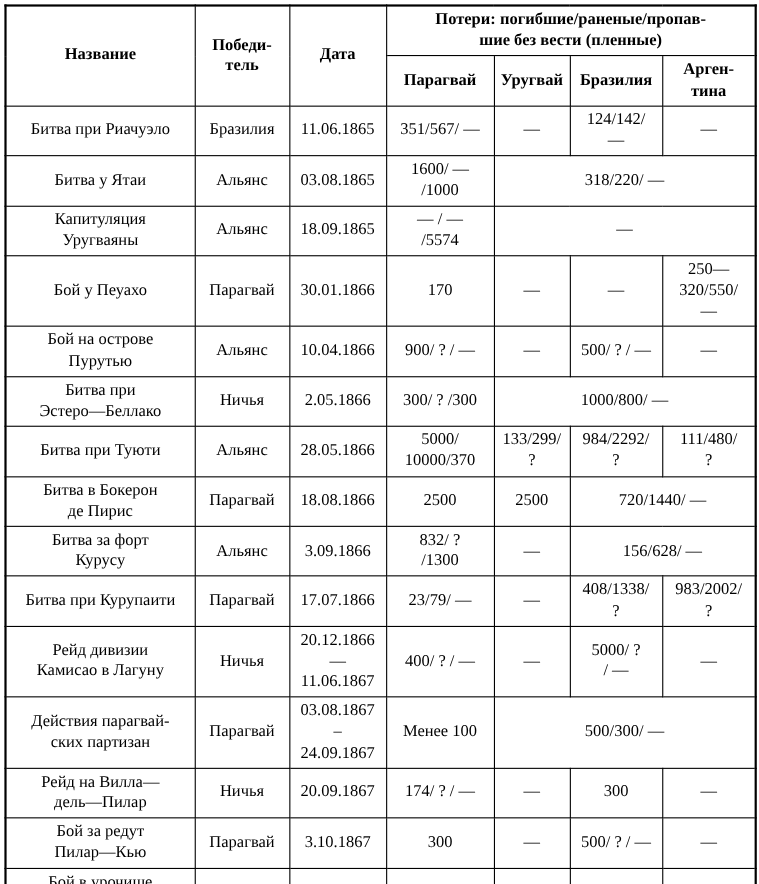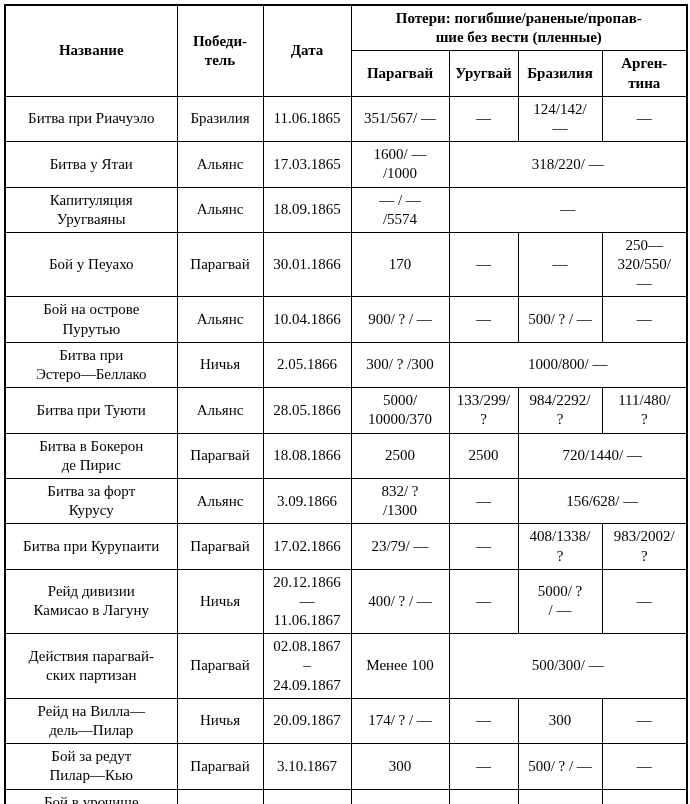--- a/index.html
+++ b/index.html
@@ -83,21 +83,21 @@
         <td>11.06.1865</td>
         <td>351/567/ —</td>
         <td>—</td>
         <td>124/142/
 —</td>
         <td>—</td>
       </tr>
       <tr>
         <td>Битва у Ятаи</td>
         <td>Альянс</td>
-        <td>17.03.1865</td>
+        <td>03.08.1865</td>
         <td>1600/ —
 /1000</td>
         <td colspan="3">318/220/ —</td>
       </tr>
       <tr>
         <td>Капитуляция
 Уругваяны</td>
         <td>Альянс</td>
         <td>18.09.1865</td>
         <td>— / —
@@ -161,21 +161,21 @@
         <td>Альянс</td>
         <td>3.09.1866</td>
         <td>832/ ?
 /1300</td>
         <td>—</td>
         <td colspan="2">156/628/ —</td>
       </tr>
       <tr>
         <td>Битва при Курупаити</td>
         <td>Парагвай</td>
-        <td>17.02.1866</td>
+        <td>17.07.1866</td>
         <td>23/79/ —</td>
         <td>—</td>
         <td>408/1338/
 ?</td>
         <td>983/2002/
 ?</td>
       </tr>
       <tr>
         <td>Рейд дивизии
 Камисао в Лагуну</td>
@@ -186,21 +186,21 @@
         <td>400/ ? / —</td>
         <td>—</td>
         <td>5000/ ?
 / —</td>
         <td>—</td>
       </tr>
       <tr>
         <td>Действия парагвай-
 ских партизан</td>
         <td>Парагвай</td>
-        <td>02.08.1867
+        <td>03.08.1867
 –
 24.09.1867</td>
         <td>Менее 100</td>
         <td colspan="3">500/300/ —</td>
       </tr>
       <tr>
         <td>Рейд на Вилла—
 дель—Пилар</td>
         <td>Ничья</td>
         <td>20.09.1867</td>

